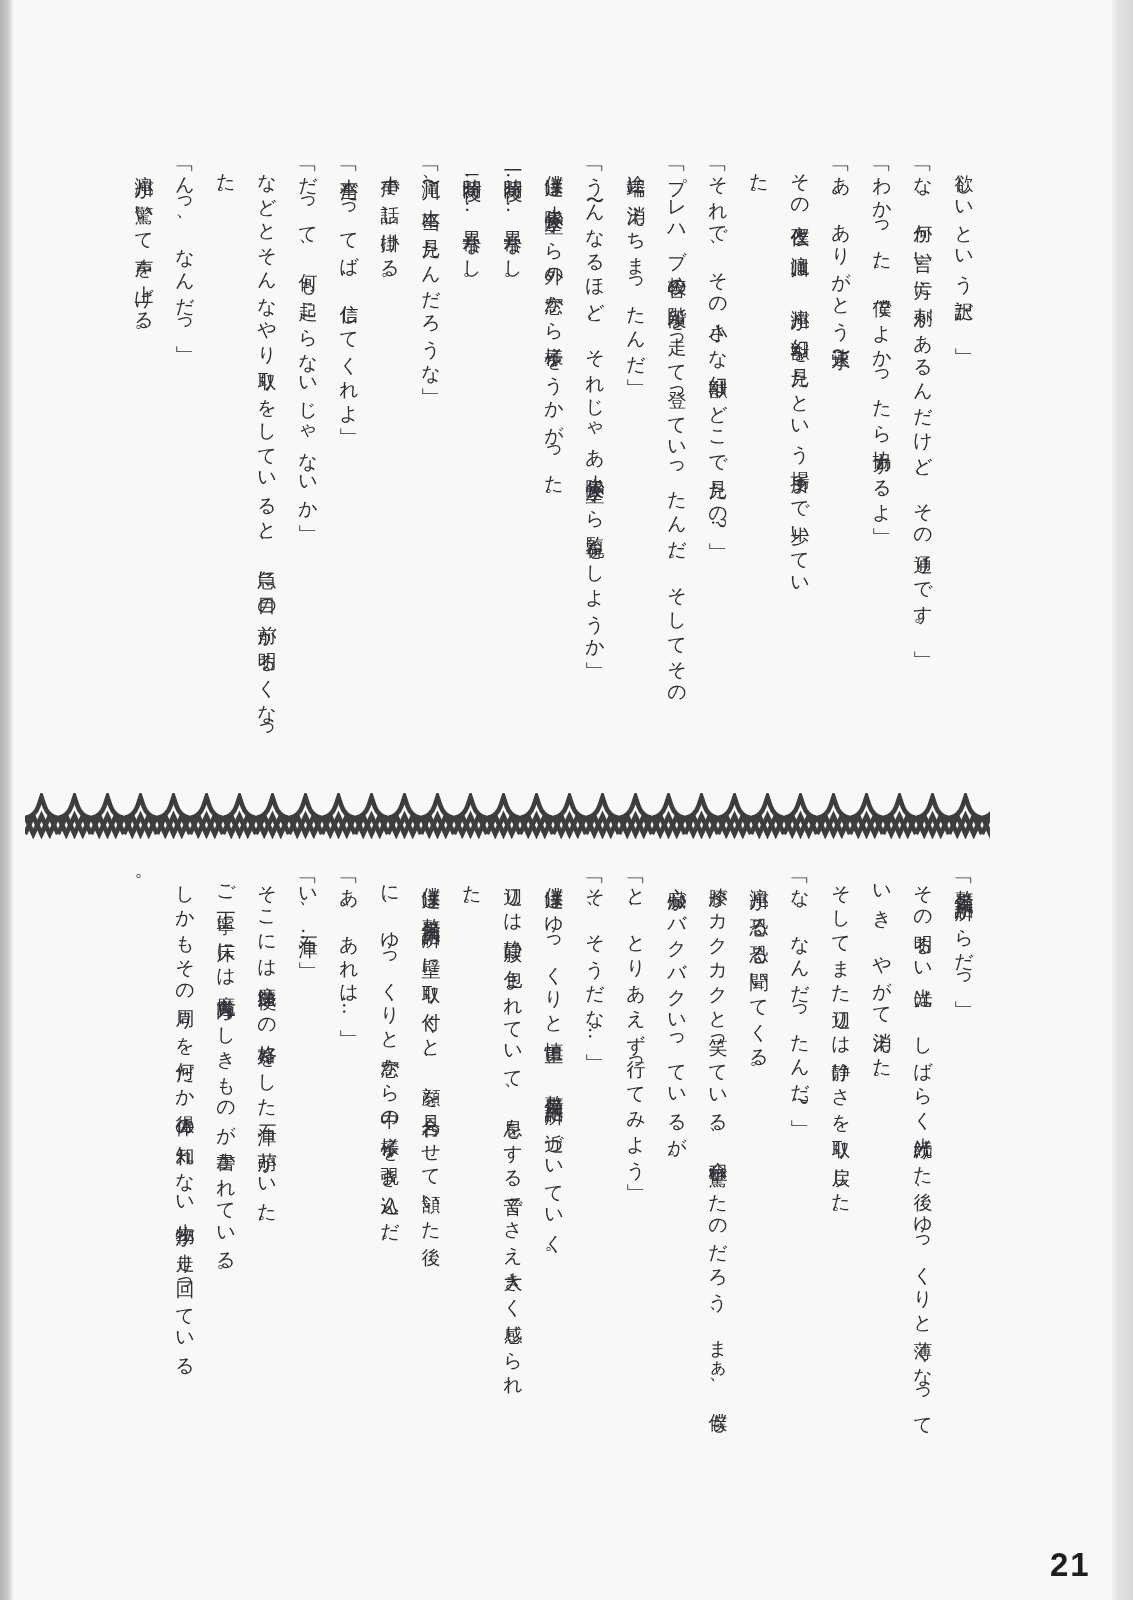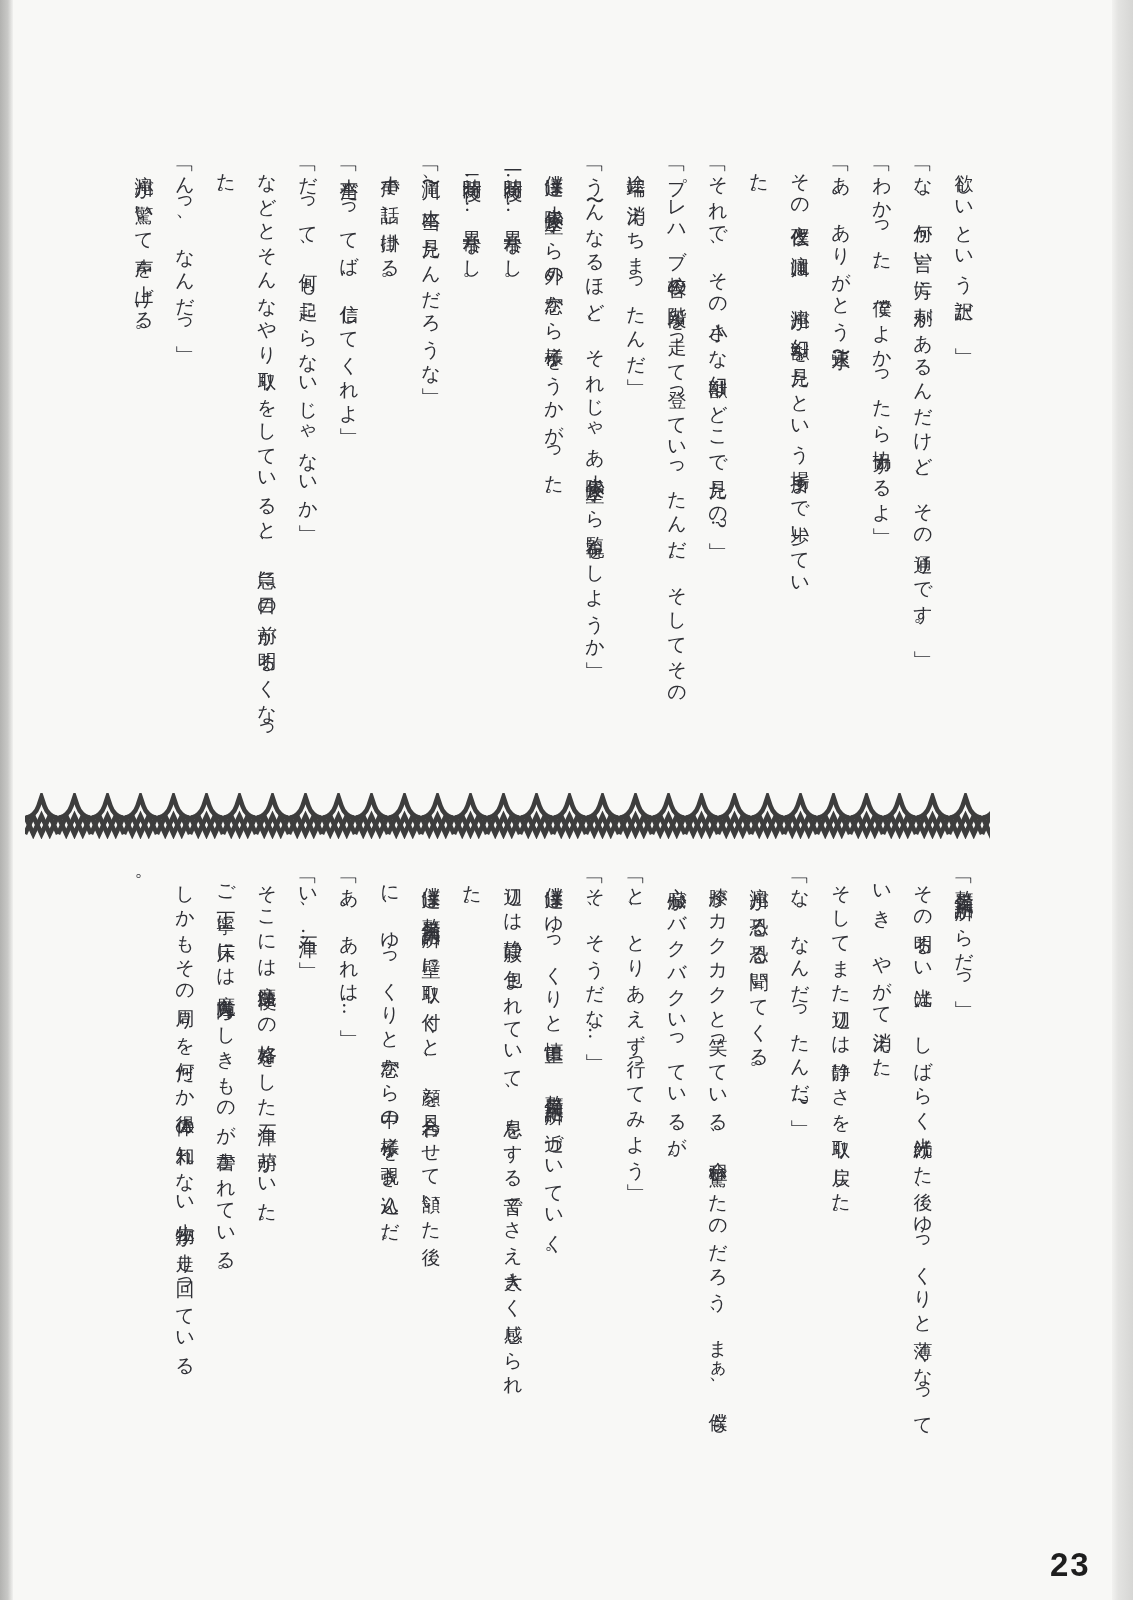--- a/index.html
+++ b/index.html
@@ -130,15 +130,15 @@
       <div class="tcol">僕達は整備員詰所の壁に取り付くと、顔を見合わせて頷いた後</div>
       <div class="tcol">に、ゆっくりと窓から中の様子を覗き込んだ。</div>
       <div class="tcol">「あ、あれは…」</div>
       <div class="tcol">「い、石津…」</div>
       <div class="tcol">そこには魔法使いの格好をした石津　萌がいた。</div>
       <div class="tcol">ご丁寧に床には魔方陣らしきものが書かれている。</div>
       <div class="tcol">しかもその周りを何だか得体の知れない生物が走り回っている</div>
       <div class="tcol">。</div>
     </section>
 
-  <div class="page-number">23</div>
+  <div class="page-number">21</div>
 
 </div>
 
 </body></html>

